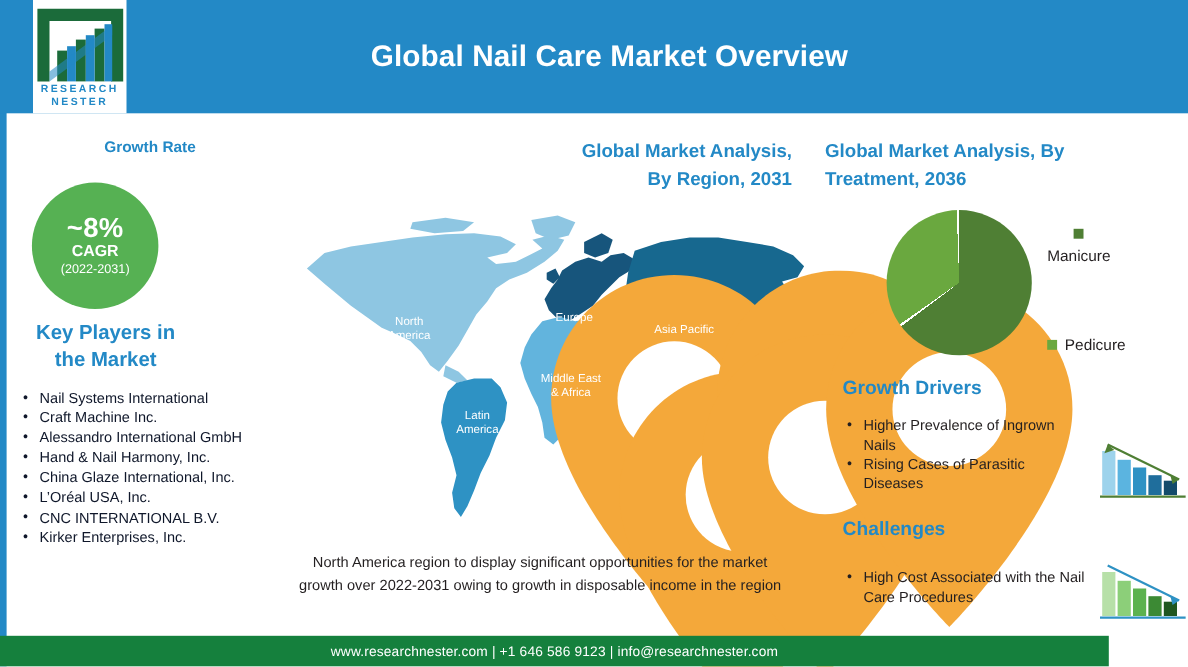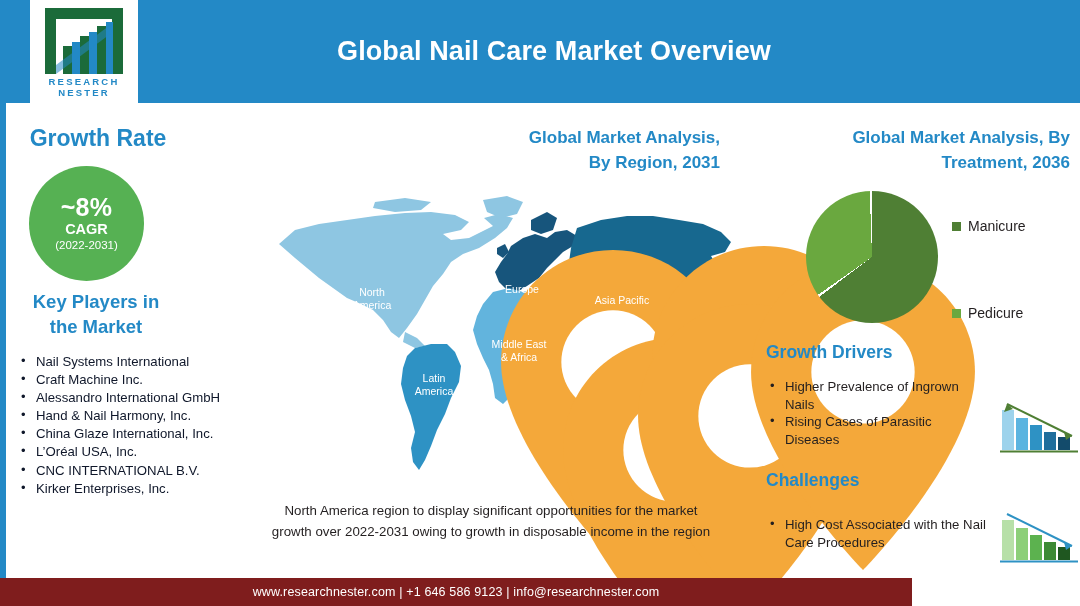--- a/index.html
+++ b/index.html
@@ -11,42 +11,42 @@
     overflow:hidden;
     color:#231f20;
   }
 
   
   #page { position:absolute; inset:0; background:#fff; }
   .edge-left   { position:absolute; left:0; top:0; width:6px;  height:606px; background:#2389c6; }
 
   
   .header { position:absolute; left:0; top:0; width:1080px; height:103px; background:#2389c6; }
-  .logo-plate { position:absolute; left:30px; top:0; width:108px; height:103px; background:#fff;
+  .logo-plate { position:absolute; left:30px; top:0; width:85px; height:103px; background:#fff;
                 display:flex; align-items:center; justify-content:center; }
   .logo { width:86px; height:92px; position:relative; }
   .logo-title { position:absolute; bottom:0; left:0; width:100%; text-align:center;
                 font-size:9.5px; font-weight:bold; letter-spacing:2.2px; color:#2389c6; line-height:11px; }
   .title {
     position:absolute; left:134px; top:0; width:840px; height:103px;
     display:flex; align-items:center; justify-content:center;
     color:#ffffff; font-size:27px; font-weight:bold; letter-spacing:.1px;
   }
 
   
-  .footer { position:absolute; left:0; bottom:0; width:912px; height:28px; background:#7f1d1d;
+  .footer { position:absolute; left:0; bottom:0; width:1008px; height:28px; background:#15803d;
             display:flex; align-items:center; justify-content:center;
             color:#fff; font-size:12.5px; letter-spacing:.15px; }
 
   
   .sec-head { color:#2389c6; font-weight:bold; }
 
   
-  .growth-rate-head { position:absolute; left:18px; top:125px; width:160px; text-align:center;
-                      font-size:23px; }
+  .growth-rate-head { position:absolute; left:18px; top:125px; width:160px; text-align:right;
+                      font-size:14px; }
   .cagr-circle { position:absolute; left:29px; top:166px; width:115px; height:115px;
                  border-radius:50%; background:#56b153; color:#fff;
                  display:flex; flex-direction:column; align-items:center; justify-content:center; }
   .cagr-value { font-size:25px; font-weight:bold; line-height:27px; letter-spacing:.3px; }
   .cagr-label { font-size:14.5px; font-weight:bold; line-height:17px; }
   .cagr-years { font-size:11.5px; line-height:15px; }
 
   .key-head { position:absolute; left:6px; top:289px; width:180px; text-align:center;
               font-size:18.5px; line-height:25px; }
   .key-list { position:absolute; left:14px; top:353px; width:235px; list-style:none; }
@@ -61,28 +61,28 @@
   .map-wrap svg { width:100%; height:100%; display:block; }
   .map-caption { position:absolute; left:266px; top:500px; width:450px; text-align:center;
                  font-size:13.3px; line-height:21px; color:#231f20; }
 
   
   .pin { position:absolute; width:26px; height:36px; }
   .region-label { position:absolute; color:#ffffff; font-size:10.5px; line-height:12.5px;
                   text-align:center; white-space:nowrap; }
 
   
-  .treat-head { position:absolute; left:750px; top:125px; width:320px; text-align:right;
+  .treat-head { position:absolute; left:750px; top:125px; width:320px; text-align:left;
                 font-size:17px; line-height:25px; }
   .pie { position:absolute; left:806px; top:191px; width:132px; height:132px; border-radius:50%;
          background:conic-gradient(from 0deg, #4f7f34 0deg 233deg, #ffffff 233deg 235deg, #6aa83f 235deg 358deg, #ffffff 358deg 360deg); }
   .legend-item { position:absolute; display:flex; align-items:center; gap:7px;
                  font-size:14px; color:#231f20; }
   .legend-swatch { width:9px; height:9px; display:inline-block; }
-  .legend-manicure { left:952px; top:218px; }
+  .legend-manicure { left:952px; top:208px;flex-direction:column; }
   .legend-pedicure { left:952px; top:305px; }
 
   .drivers-head   { position:absolute; left:766px; top:342px; font-size:17.5px; }
   .drivers-list   { position:absolute; left:766px; top:378px; width:222px; list-style:none; }
   .challenges-head{ position:absolute; left:766px; top:470px; font-size:17.5px; }
   .challenges-list{ position:absolute; left:766px; top:516px; width:222px; list-style:none; }
   .bullet-list li { position:relative; padding-left:19px; font-size:13.2px; line-height:17.6px; }
   .bullet-list li::before { content:"\2022"; position:absolute; left:4px; top:-1px; font-size:13px; }
 
   .mini-chart { position:absolute; width:78px; height:58px; }

